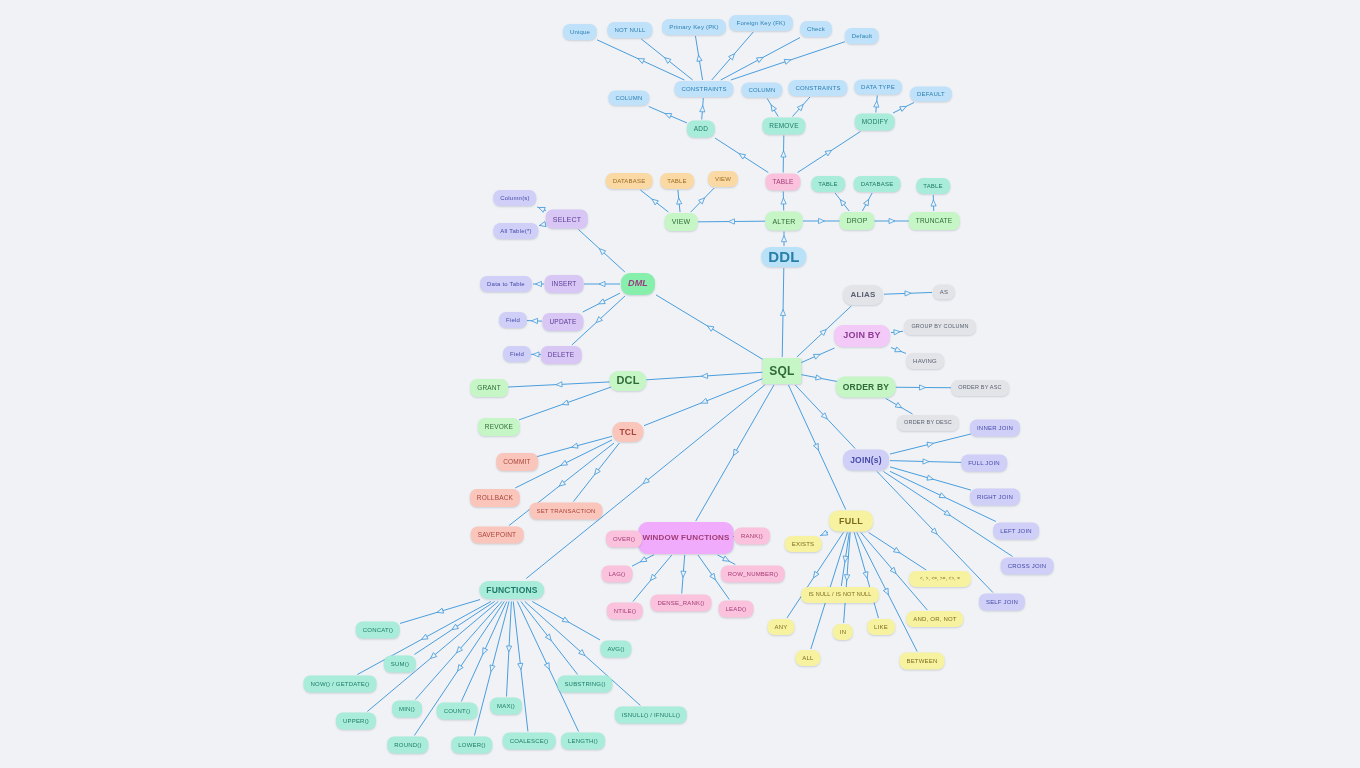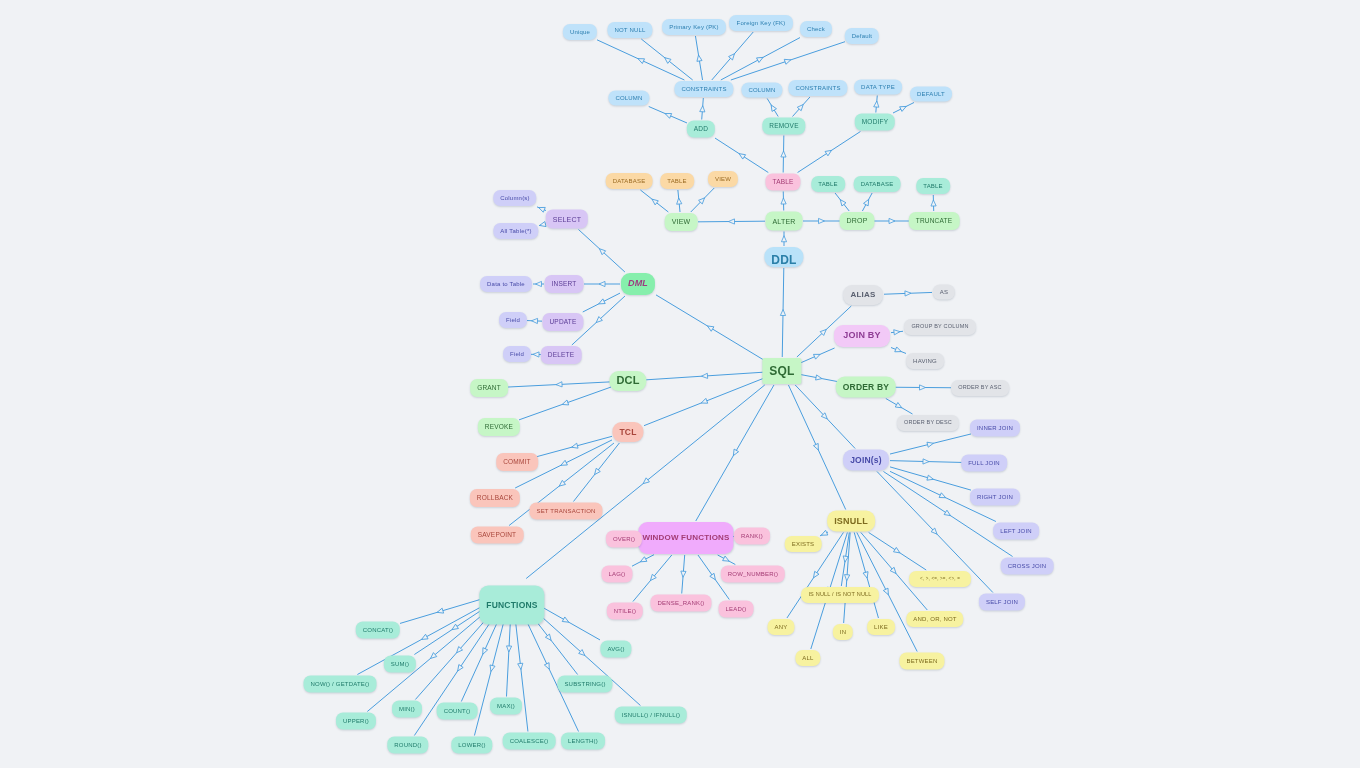--- a/index.html
+++ b/index.html
@@ -241,21 +241,21 @@
       <line x1="520.9308510638298" y1="601.5" x2="577.6223404255319" y2="674.5" stroke="#4a9ede" stroke-width="1"></line>
       <path d="M -3 -2.6 L 3 0 L -3 2.6 Z" transform="translate(549.2765957446809,638) rotate(52.16723872851977)" fill="#eef2f6" stroke="#4a9ede" stroke-width="0.8"></path>
       <line x1="532.271186440678" y1="601.5" x2="600" y2="639.9230769230769" stroke="#4a9ede" stroke-width="1"></line>
       <path d="M -3 -2.6 L 3 0 L -3 2.6 Z" transform="translate(566.1355932203389,620.7115384615385) rotate(29.56657550477714)" fill="#eef2f6" stroke="#4a9ede" stroke-width="0.8"></path>
       <line x1="524.788" y1="601.5" x2="640.436" y2="705.5" stroke="#4a9ede" stroke-width="1"></line>
       <path d="M -3 -2.6 L 3 0 L -3 2.6 Z" transform="translate(582.6120000000001,653.5) rotate(41.964430874944426)" fill="#eef2f6" stroke="#4a9ede" stroke-width="0.8"></path>
     </svg>
 <div class="node root" style="left: 782px; top: 371px; min-width: 34px; height: 26px; font-size: 12px; background: rgb(198, 246, 198); color: rgb(47, 107, 53);">
       <span>SQL</span>
     </div>
-    <div class="node big" style="left: 784px; top: 257px; min-width: 30px; height: 20px; font-size: 12px; background: rgb(185, 226, 249); color: rgb(42, 127, 168); align-items: flex-end;">
+    <div class="node big" style="left: 784px; top: 257px; min-width: 30px; height: 20px; font-size: 15px; background: rgb(185, 226, 249); color: rgb(42, 127, 168);">
       <span>DDL</span>
     </div>
     <div class="node" style="left: 784px; top: 221px; min-width: 36px; height: 19px; font-size: 7px; background: rgb(198, 246, 198); color: rgb(47, 107, 53);">
       <span>ALTER</span>
     </div>
     <div class="node" style="left: 681px; top: 222px; min-width: 32px; height: 18px; font-size: 7px; background: rgb(198, 246, 198); color: rgb(47, 107, 53);">
       <span>VIEW</span>
     </div>
     <div class="node" style="left: 857px; top: 221px; min-width: 32px; height: 18px; font-size: 7px; background: rgb(198, 246, 198); color: rgb(47, 107, 53);">
       <span>DROP</span>
@@ -422,21 +422,21 @@
     <div class="node" style="left: 1016px; top: 531px; min-width: 42px; height: 17px; font-size: 6px; background: rgb(207, 207, 248); color: rgb(71, 74, 168);">
       <span>LEFT JOIN</span>
     </div>
     <div class="node" style="left: 1027px; top: 566px; min-width: 46px; height: 17px; font-size: 6px; background: rgb(207, 207, 248); color: rgb(71, 74, 168);">
       <span>CROSS JOIN</span>
     </div>
     <div class="node" style="left: 1002px; top: 602px; min-width: 42px; height: 17px; font-size: 6px; background: rgb(207, 207, 248); color: rgb(71, 74, 168);">
       <span>SELF JOIN</span>
     </div>
     <div class="node big" style="left: 851px; top: 521px; min-width: 44px; height: 21px; font-size: 9px; background: rgb(247, 242, 160); color: rgb(125, 107, 31);">
-      <span>ISNULL</span>
+      <span>FULL</span>
     </div>
     <div class="node" style="left: 803px; top: 544px; min-width: 32px; height: 16px; font-size: 6px; background: rgb(247, 242, 160); color: rgb(125, 107, 31);">
       <span>EXISTS</span>
     </div>
     <div class="node" style="left: 940px; top: 579px; min-width: 62px; height: 16px; font-size: 4.5px; background: rgb(247, 242, 160); color: rgb(125, 107, 31);">
       <span>&lt;, &gt;, &lt;=, &gt;=, &lt;&gt;, =</span>
     </div>
     <div class="node" style="left: 840px; top: 595px; min-width: 78px; height: 16px; font-size: 5.5px; background: rgb(247, 242, 160); color: rgb(125, 107, 31);">
       <span>IS NULL / IS NOT NULL</span>
     </div>
@@ -475,21 +475,21 @@
     </div>
     <div class="node" style="left: 625px; top: 611px; min-width: 32px; height: 17px; font-size: 6px; background: rgb(250, 194, 221); color: rgb(163, 59, 116);">
       <span>NTILE()</span>
     </div>
     <div class="node" style="left: 681px; top: 603px; min-width: 54px; height: 17px; font-size: 6px; background: rgb(250, 194, 221); color: rgb(163, 59, 116);">
       <span>DENSE_RANK()</span>
     </div>
     <div class="node" style="left: 736px; top: 609px; min-width: 32px; height: 17px; font-size: 6px; background: rgb(250, 194, 221); color: rgb(163, 59, 116);">
       <span>LEAD()</span>
     </div>
-    <div class="node big" style="left: 512px; top: 590px; min-width: 62px; height: 39px; font-size: 8.5px; background: rgb(168, 236, 217); color: rgb(31, 122, 106); margin-top: 15px;">
+    <div class="node big" style="left: 512px; top: 590px; min-width: 62px; height: 18px; font-size: 8.5px; background: rgb(168, 236, 217); color: rgb(31, 122, 106);">
       <span>FUNCTIONS</span>
     </div>
     <div class="node" style="left: 378px; top: 630px; min-width: 42px; height: 17px; font-size: 6px; background: rgb(168, 236, 217); color: rgb(31, 122, 106);">
       <span>CONCAT()</span>
     </div>
     <div class="node" style="left: 400px; top: 664px; min-width: 30px; height: 17px; font-size: 6px; background: rgb(168, 236, 217); color: rgb(31, 122, 106);">
       <span>SUM()</span>
     </div>
     <div class="node" style="left: 340px; top: 684px; min-width: 70px; height: 17px; font-size: 6px; background: rgb(168, 236, 217); color: rgb(31, 122, 106);">
       <span>NOW() / GETDATE()</span>

